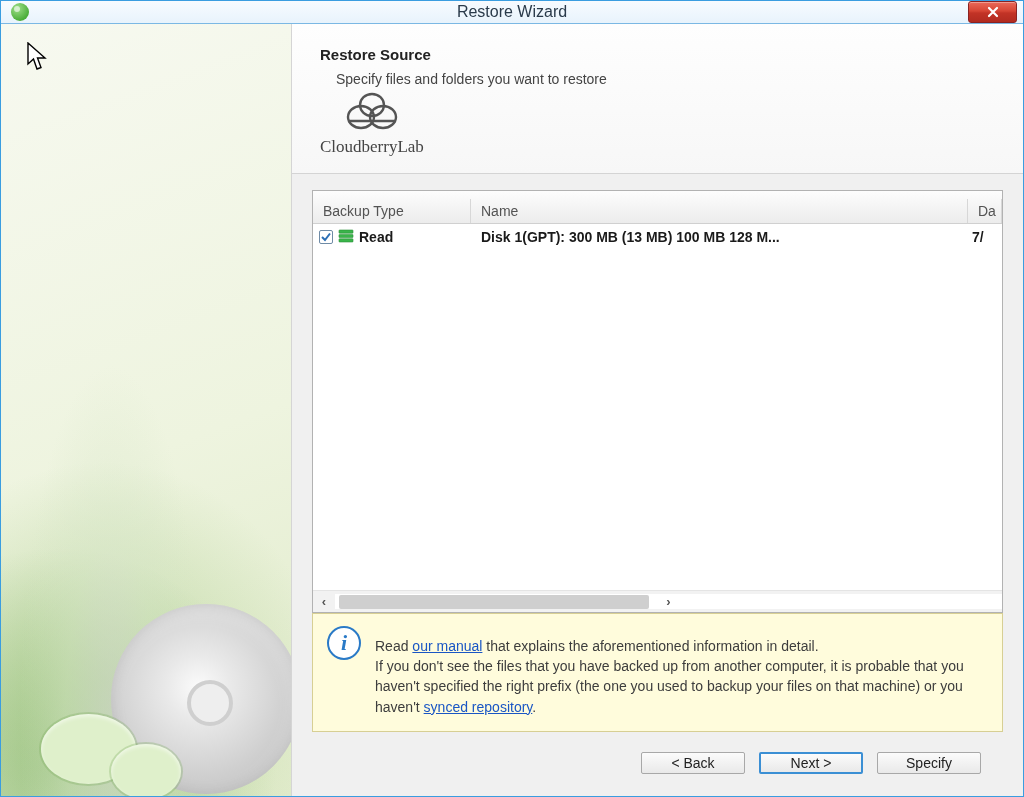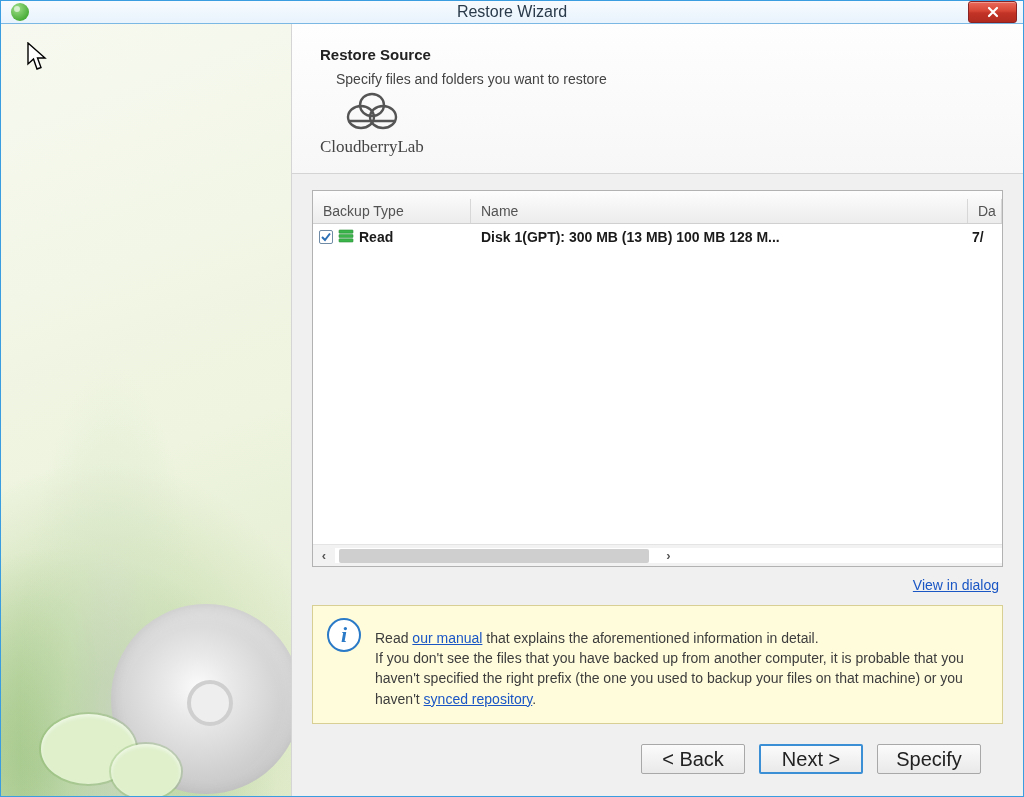--- a/index.html
+++ b/index.html
@@ -209,23 +209,23 @@
     font-size:22px; background:#fff;
   }
   .info-panel a { color:#1a56c4; text-decoration:underline; cursor:pointer; }
   
   .footer {
     padding: 20px 22px 22px 0;
     background:#f0f0f0;
     display:flex; justify-content:flex-end; gap:14px;
   }
   .btn {
-    min-width: 104px; height:30px;
+    min-width: 104px; height:22px;
     border:1px solid #a8a8a8; background:linear-gradient(#fbfbfb,#e9e9e9);
-    font-size:20px; color:#222; cursor:pointer;
+    font-size:14px; color:#222; cursor:pointer;
     display:inline-flex; align-items:center; justify-content:center;
     border-radius:2px;
   }
   .btn.primary { border:2px solid #3b8fd4; }
   
   .fake-cursor {
     position:absolute; left:27px; top:42px; pointer-events:none;
   }
 </style>
 </head>
@@ -301,23 +301,20 @@
               <div class="c3">7/</div>
             </div>
           </div>
           <div class="hscroll">
             <div class="arrow">‹</div>
             <div class="thumb"></div>
             <div class="arrow right">›</div>
           </div>
         </div>
 
-        <div class="view-link-row">
-          <a>View in dialog</a>
-        </div>
 
         <div class="info-panel">
           <div class="info-icon">i</div>
           <div>
             <div style="margin-top:10px;">
               <span>Read </span><a>our manual</a><span> that explains the aforementioned information in detail.</span>
             </div>
             <div>
               <span>If you don't see the files that you have backed up from another computer, it is probable that you haven't specified the right prefix (the one you used to backup your files on that machine) or you haven't </span><a>synced repository</a><span>.</span>
             </div>

